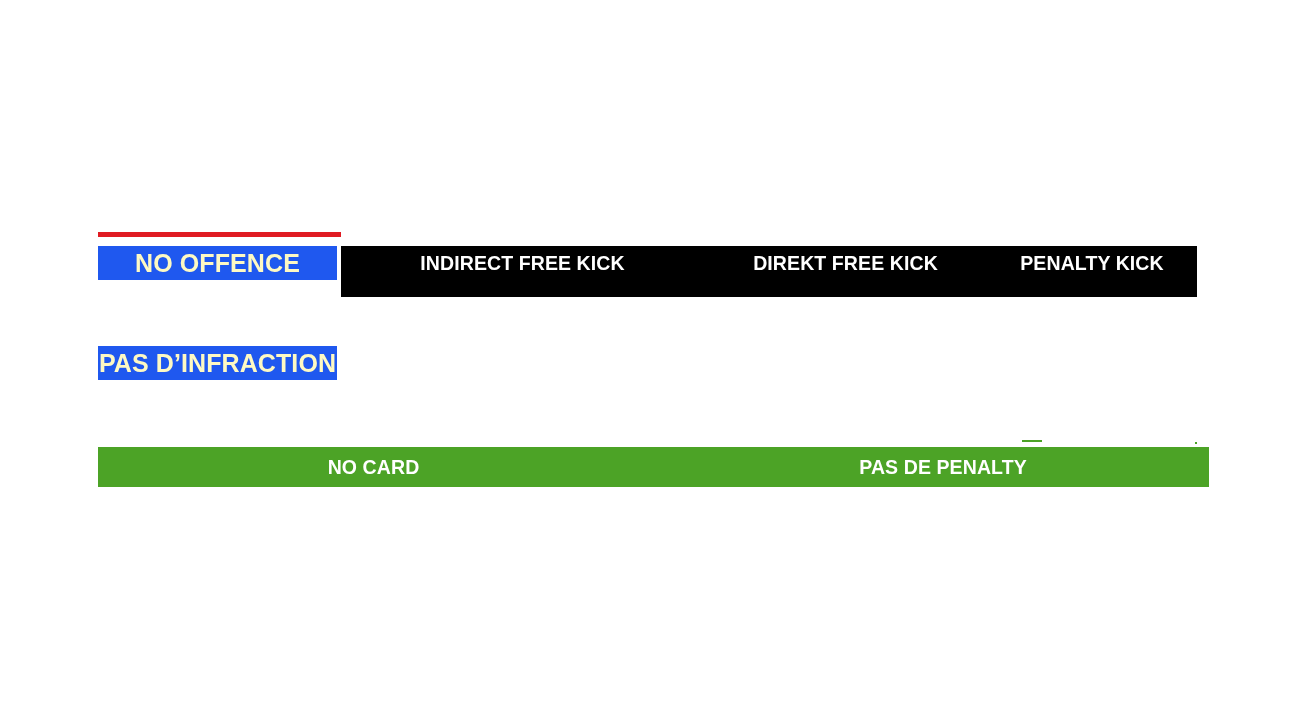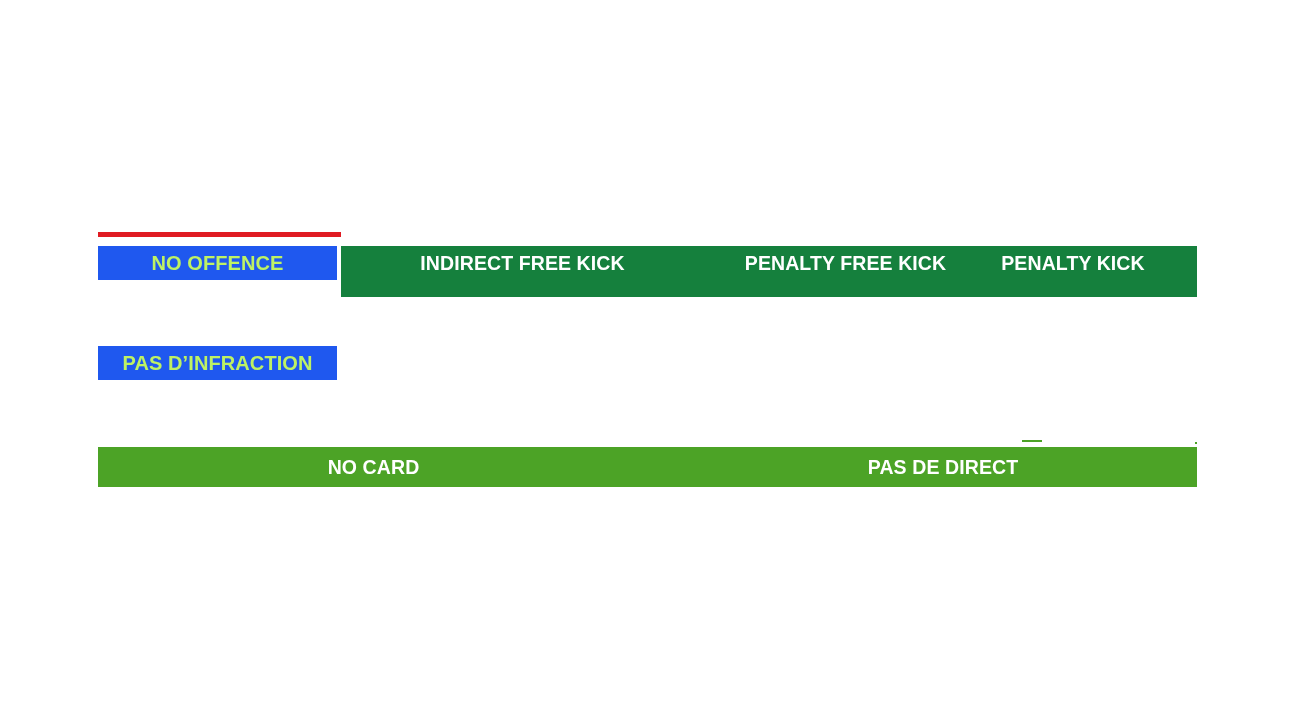--- a/index.html
+++ b/index.html
@@ -49,56 +49,56 @@
   }
   .offence-row:last-child { margin-bottom: 8px; }
 
   .lang-cell {
     position: absolute;
     left: 0;
     top: 0;
     width: 239px;
     height: 34px;
     background: #1f58ef;
-    color: #bef264;
-    font-size: 20px;
+    color: #fef9c3;
+    font-size: 25px;
     font-weight: 600;
     letter-spacing: 0.1px;
     display: flex;
     align-items: center;
     justify-content: center;
     white-space: nowrap;
     box-sizing: border-box;
   }
 
   .sanction-strip {
     position: absolute;
     left: 243px;
     top: 0;
     width: 856px;
     height: 51px;
-    background: #15803d;
+    background: #000000;
   }
   .sanction-cell {
     position: absolute;
     top: 0;
     height: 34px;
     color: #ffffff;
     font-size: 19.5px;
     font-weight: 600;
     letter-spacing: 0.1px;
     display: flex;
     align-items: center;
     justify-content: center;
     white-space: nowrap;
     box-sizing: border-box;
   }
   .sanction-cell.col-1 { left: 0px;   width: 363px; }
   .sanction-cell.col-2 { left: 363px; width: 283px; }
-  .sanction-cell.col-3 { left: 627px; width: 210px; }
+  .sanction-cell.col-3 { left: 646px; width: 210px; }
 
   
   .green-tick {
     position: absolute;
     left: 1022px;
     top: 440px;
     width: 20px;
     height: 2px;
     background: #4ca326;
   }
@@ -112,20 +112,21 @@
   }
 
   
   .card-bar {
     position: absolute;
     left: 98px;
     top: 447px;
     width: 1099px;
     height: 40px;
     background: #4ca326;
+    padding-left: 12px;
   }
   .card-cell {
     position: absolute;
     top: 0;
     height: 40px;
     color: #ffffff;
     font-size: 19.5px;
     font-weight: 600;
     letter-spacing: 0.1px;
     display: flex;
@@ -144,35 +145,35 @@
 <div id="slide">
 
   <div class="accent-rule"></div>
 
   <div class="offence-table">
 
     <div class="offence-row">
       <div class="lang-cell">NO OFFENCE</div>
       <div class="sanction-strip">
         <div class="sanction-cell col-1">INDIRECT FREE KICK</div>
-        <div class="sanction-cell col-2">PENALTY FREE KICK</div>
+        <div class="sanction-cell col-2">DIREKT FREE KICK</div>
         <div class="sanction-cell col-3">PENALTY KICK</div>
       </div>
     </div>
 
     <div class="offence-row">
     </div>
 
     <div class="offence-row">
       <div class="lang-cell">PAS D’INFRACTION</div>
     </div>
 
   </div>
 
   <div class="green-tick"></div>
   <div class="green-dot"></div>
 
   <div class="card-bar">
     <div class="card-cell col-1">NO CARD</div>
-    <div class="card-cell col-3">PAS DE DIRECT</div>
+    <div class="card-cell col-3">PAS DE PENALTY</div>
   </div>
 
 </div>
 
 </body></html>

